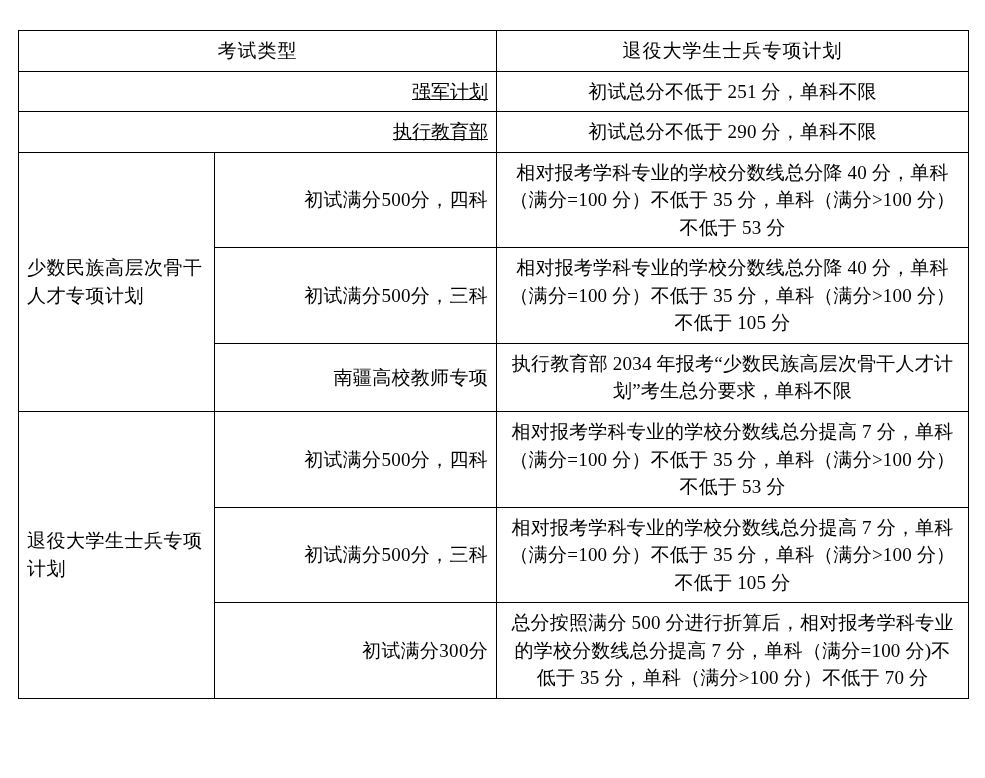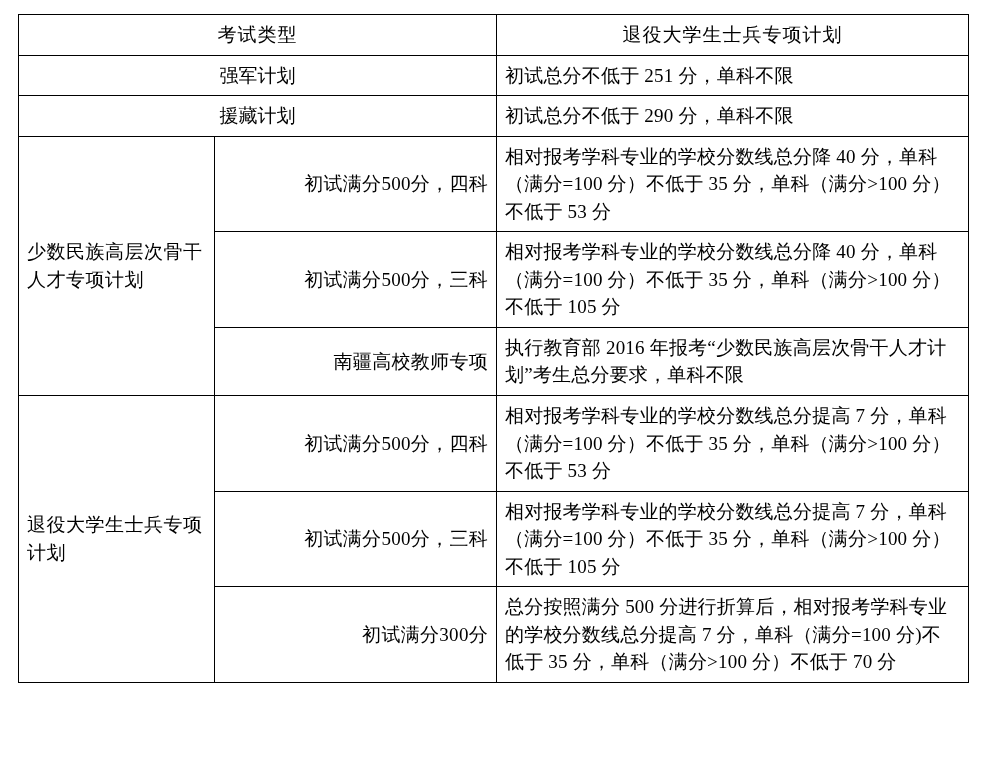--- a/index.html
+++ b/index.html
@@ -13,20 +13,21 @@
     font-family: "Liberation Serif", "DejaVu Serif", serif;
     color: #000000;
     overflow: hidden;
   }
   .sheet {
     width: 985px;
     height: 578px;
     position: relative;
     box-sizing: border-box;
     padding: 14px 18px 0 18px;
+    margin-top: 16px;
   }
   table.score-table {
     border-collapse: collapse;
     width: 950px;
     table-layout: fixed;
     margin: 0 auto;
   }
   table.score-table td,
   table.score-table th {
     border: 1px solid #000000;
@@ -47,27 +48,28 @@
   td.group-cell {
     font-size: 19px;
     letter-spacing: 0.5px;
   }
   td.sub-cell {
     text-align: right;
     font-size: 19px;
     letter-spacing: 0.3px;
   }
   td.req-cell {
-    text-align: left;
+    text-align: center;
     font-size: 19px;
     letter-spacing: 0.2px;
   }
   td.plan-cell {
-    text-align: center;
+    text-align: right;
     font-size: 19px;
+    text-decoration: underline;
   }
   .col-a { width: 196px; }
   .col-b { width: 282px; }
   .col-c { width: 472px; }
 </style>
 </head>
 <body>
 
 <div class="sheet">
   <table class="score-table">
@@ -83,36 +85,36 @@
       </tr>
     </thead>
     <tbody>
 
       <tr>
         <td class="plan-cell" colspan="2">强军计划</td>
         <td class="req-cell">初试总分不低于 251 分，单科不限</td>
       </tr>
 
       <tr>
-        <td class="plan-cell" colspan="2">援藏计划</td>
+        <td class="plan-cell" colspan="2">执行教育部</td>
         <td class="req-cell">初试总分不低于 290 分，单科不限</td>
       </tr>
 
       <tr>
         <td class="group-cell" rowspan="3">少数民族高层次骨干人才专项计划</td>
         <td class="sub-cell">初试满分500分，四科</td>
         <td class="req-cell">相对报考学科专业的学校分数线总分降 40 分，单科（满分=100 分）不低于 35 分，单科（满分&gt;100 分）不低于 53 分</td>
       </tr>
       <tr>
         <td class="sub-cell">初试满分500分，三科</td>
         <td class="req-cell">相对报考学科专业的学校分数线总分降 40 分，单科（满分=100 分）不低于 35 分，单科（满分&gt;100 分）不低于 105 分</td>
       </tr>
       <tr>
         <td class="sub-cell">南疆高校教师专项</td>
-        <td class="req-cell">执行教育部 2016 年报考“少数民族高层次骨干人才计划”考生总分要求，单科不限</td>
+        <td class="req-cell">执行教育部 2034 年报考“少数民族高层次骨干人才计划”考生总分要求，单科不限</td>
       </tr>
 
       <tr>
         <td class="group-cell" rowspan="3">退役大学生士兵专项计划</td>
         <td class="sub-cell">初试满分500分，四科</td>
         <td class="req-cell">相对报考学科专业的学校分数线总分提高 7 分，单科（满分=100 分）不低于 35 分，单科（满分&gt;100 分）不低于 53 分</td>
       </tr>
       <tr>
         <td class="sub-cell">初试满分500分，三科</td>
         <td class="req-cell">相对报考学科专业的学校分数线总分提高 7 分，单科（满分=100 分）不低于 35 分，单科（满分&gt;100 分）不低于 105 分</td>

